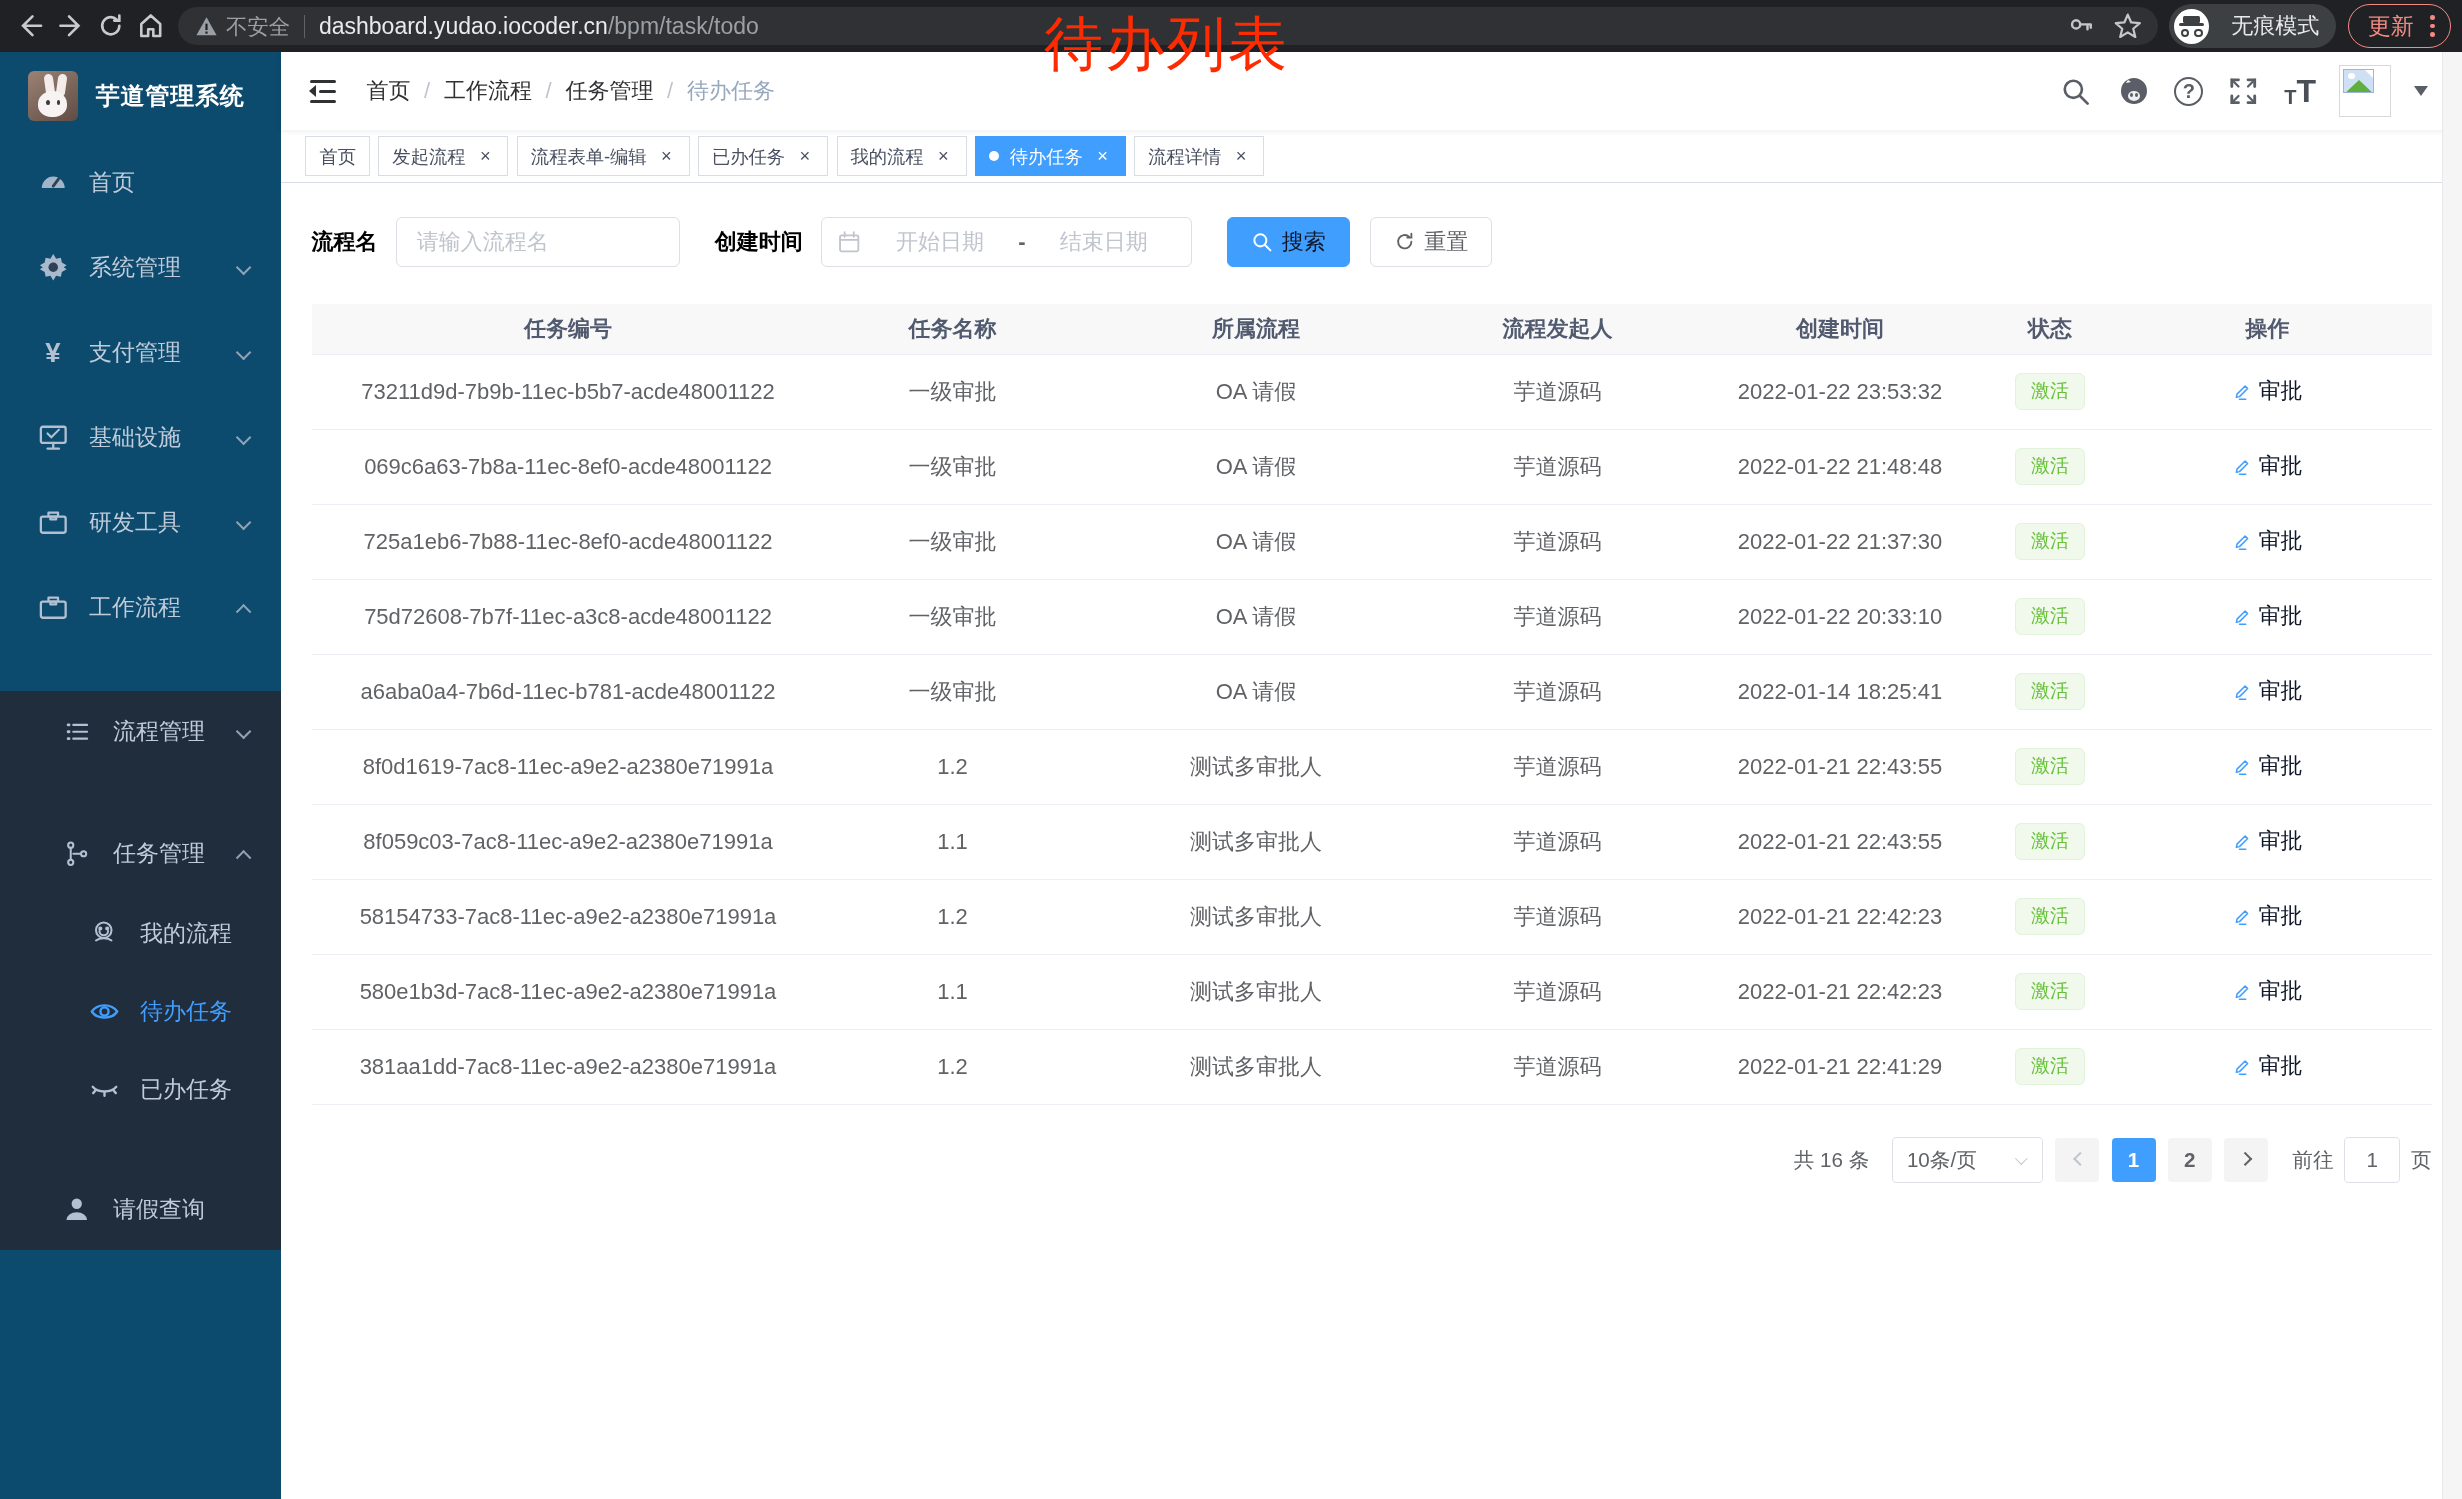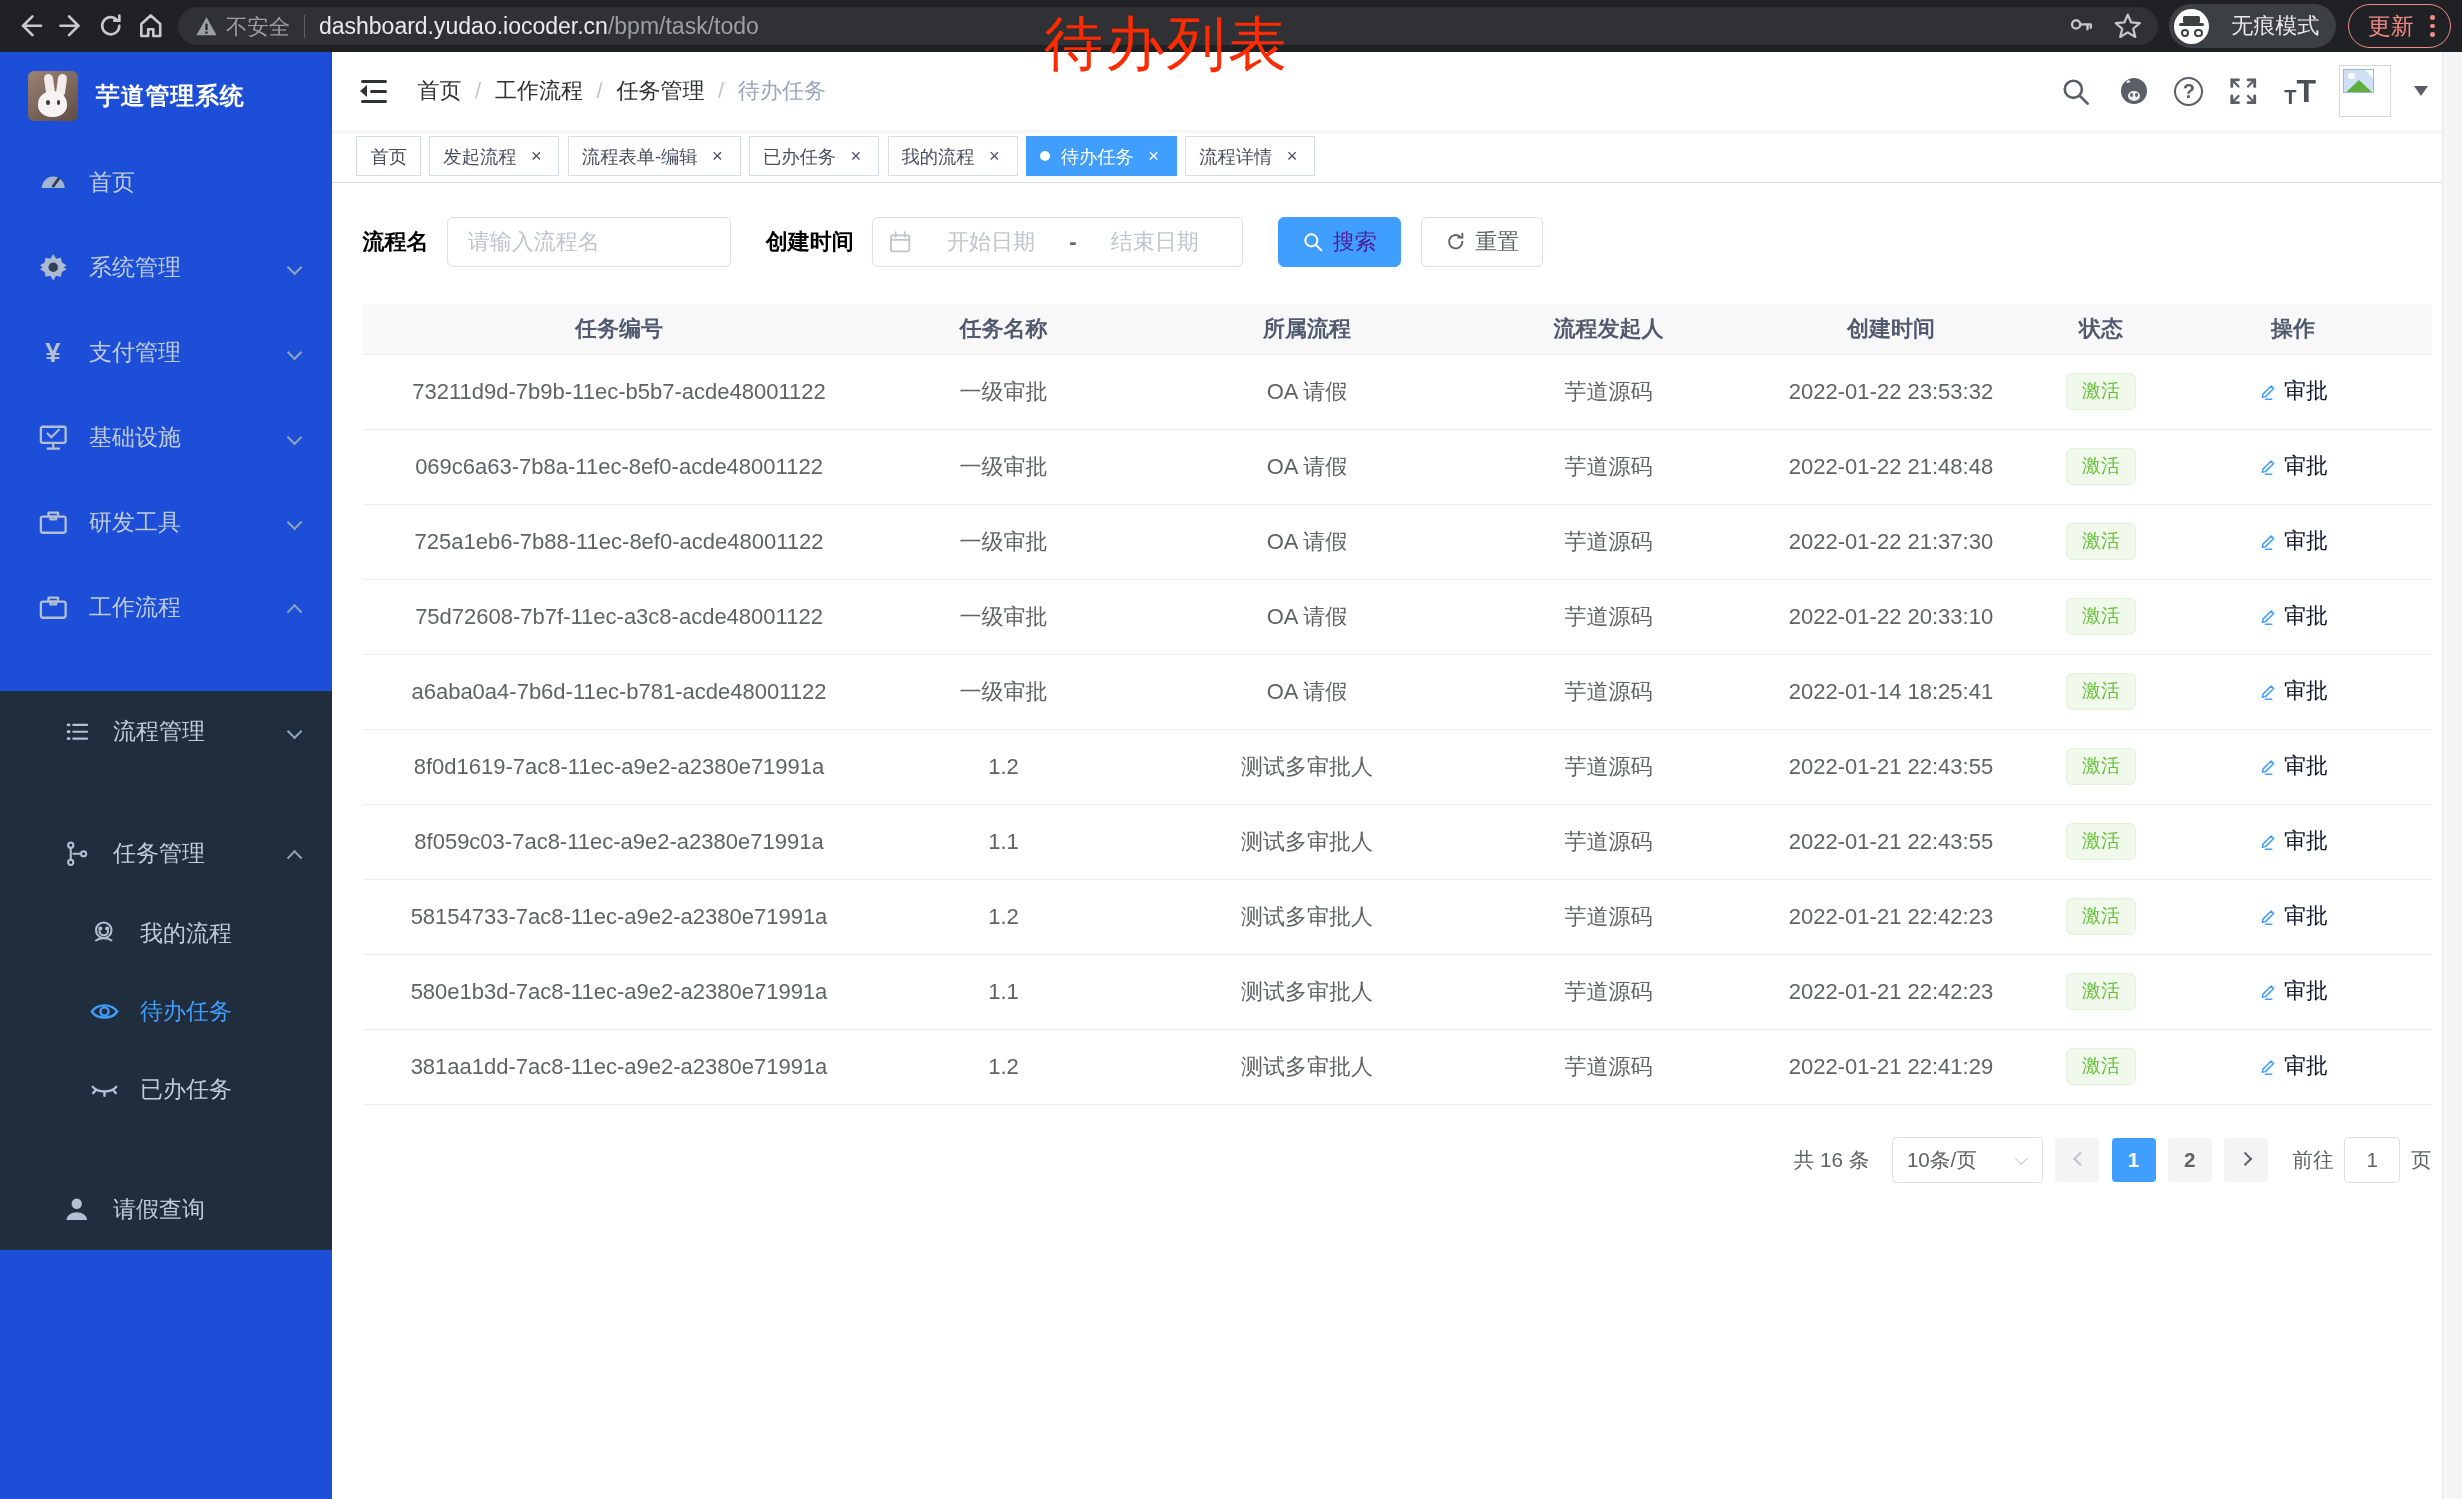--- a/index.html
+++ b/index.html
@@ -28,21 +28,21 @@
     border:2.3px solid #3c4043; border-radius:50%; }
   .incog-circle .g1 { left:6.9px; } .incog-circle .g2 { left:20px; }
   .incog-label { color:#e8eaed; font-size:22px; }
   .update { height:44px; border:1.5px solid #f28b82; border-radius:22px; display:flex; align-items:center;
     padding:0 9.2px 0 18.3px; color:#f28b82; font-size:23px; gap:10.7px; flex:0 0 auto; }
   .kebab { display:flex; flex-direction:column; gap:3.8px; padding:3.1px 6.1px; }
   .kebab i { width:4.6px; height:4.6px; border-radius:50%; background:#f28b82; }
 
   
   .app { display:flex; height:1448px; position:relative; }
-  .sidebar { width:332px; background:#1d4ed8; flex:0 0 auto; color:#bfcbd9; }
+  .sidebar { width:281px; background:#0c4a6e; flex:0 0 auto; color:#bfcbd9; }
   .logo-row { height:88px; display:flex; align-items:center; padding-left:27.5px; gap:18.3px; }
   .logo-art { width:50px; height:50px; border-radius:6.1px; overflow:hidden; position:relative;
     background:linear-gradient(145deg,#9b8274,#5f4c44); }
   .logo-art .ear1,.logo-art .ear2 { position:absolute; width:9.2px; height:23px; background:#f3eceb;
     border-radius:4.6px; top:3.1px; }
   .logo-art .ear1 { left:17px; transform:rotate(-8deg); }
   .logo-art .ear2 { left:29px; transform:rotate(8deg); }
   .logo-art .face { position:absolute; left:10.7px; top:20px; width:29px; height:26px;
     background:#f7f3f2; border-radius:50% 50% 45% 45%; }
   .logo-art .e1,.logo-art .e2 { position:absolute; width:3.8px; height:5.3px; background:#3a3a3a; border-radius:50%; top:29px; }
@@ -106,21 +106,21 @@
   .f-label { font-weight:700; color:#000000; margin-right:18.3px; white-space:nowrap; }
   .f-input { width:284px; height:50px; border:1.5px solid #dcdfe6; border-radius:6.1px; display:flex;
     align-items:center; padding:0 20px; color:#c0c4cc; background:#fff; }
   .f-range { width:371px; height:50px; border:1.5px solid #dcdfe6; border-radius:6.1px; display:flex;
     align-items:center; padding:0 15.3px; color:#c0c4cc; gap:6.1px; background:#fff; }
   .f-range .ph { flex:1; text-align:center; }
   .f-range .dash { color:#606266; font-weight:700; }
   .ml36 { margin-left:35px; }
   .btn { height:50px; border-radius:6.1px; display:flex; align-items:center; gap:9.2px; font-size:22px;
     padding:0 23px; cursor:pointer; white-space:nowrap; }
-  .btn.primary { background:#409eff; color:#4c1d95; border:1.5px solid #409eff; margin-left:35px; }
+  .btn.primary { background:#409eff; color:#0f172a; border:1.5px solid #409eff; margin-left:35px; }
   .btn.plain { background:#fff; color:#606266; border:1.5px solid #dcdfe6; margin-left:20px; }
 
   
   table { width:100%; border-collapse:collapse; table-layout:fixed; }
   thead th { height:50px; background:#f8f8f9; color:#515a6e; font-size:22px; font-weight:700;
     text-align:center; border-bottom:0.8px solid #ebeef5; }
   tbody td { height:75px; color:#606266; font-size:22px; text-align:center; border-bottom:0.8px solid #ebeef5;
     white-space:nowrap; overflow:hidden; }
   .badge { display:inline-block; padding:6.1px 15.3px; background:#f0f9eb; border:0.8px solid #e1f3d8;
     border-radius:6.1px; color:#67c23a; font-size:19px; line-height:1.2; }

